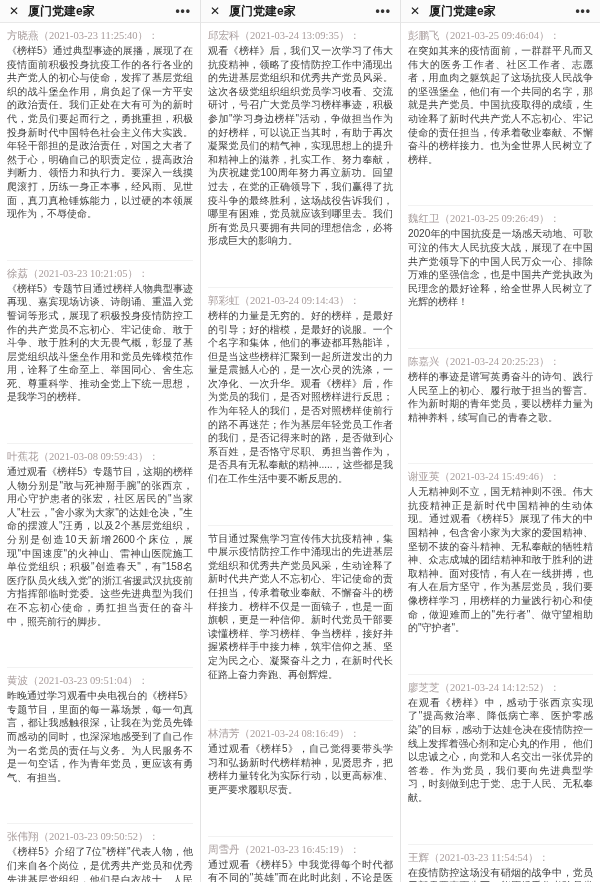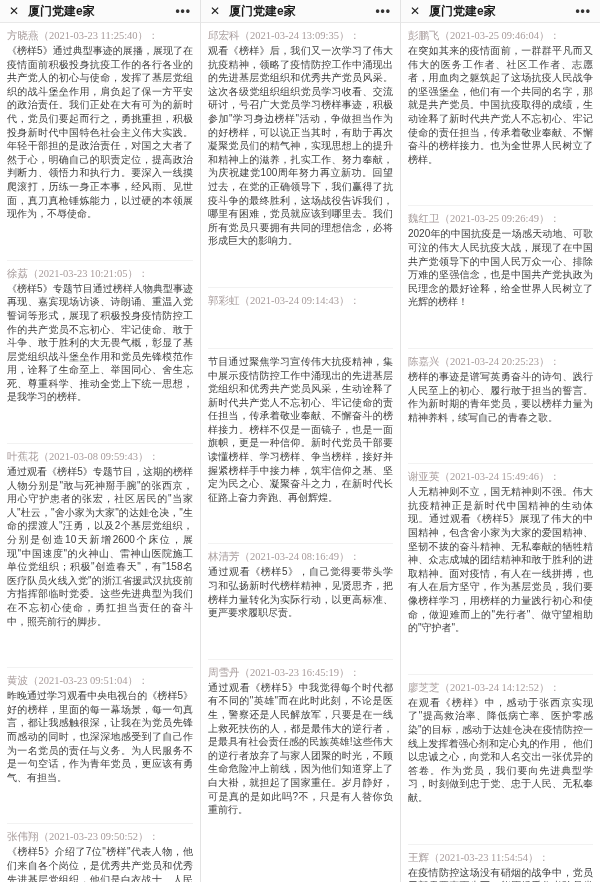--- a/index.html
+++ b/index.html
@@ -95,21 +95,21 @@
     <div class="body">《榜样5》专题节目通过榜样人物典型事迹再现、嘉宾现场访谈、诗朗诵、重温入党誓词等形式，展现了积极投身疫情防控工作的共产党员不忘初心、牢记使命、敢于斗争、敢于胜利的大无畏气概，彰显了基层党组织战斗堡垒作用和党员先锋模范作用，诠释了生命至上、举国同心、舍生忘死、尊重科学、推动全党上下统一思想，是我学习的榜样。</div>
   </article>
 
   <article class="comment">
     <div class="meta">叶蕉花（2021-03-08 09:59:43）：</div>
     <div class="body">通过观看《榜样5》专题节目，这期的榜样人物分别是"敢与死神掰手腕"的张西京，用心守护患者的张宏，社区居民的"当家人"杜云，"舍小家为大家"的达娃仓决，"生命的摆渡人"汪勇，以及2个基层党组织，分别是创造10天新增2600个床位，展现"中国速度"的火神山、雷神山医院施工单位党组织；积极"创造春天"，有"158名医疗队员火线入党"的浙江省援武汉抗疫前方指挥部临时党委。这些先进典型为我们在不忘初心使命，勇扛担当责任的奋斗中，照亮前行的脚步。</div>
   </article>
 
   <article class="comment">
     <div class="meta">黄波（2021-03-23 09:51:04）：</div>
-    <div class="body">昨晚通过学习观看中央电视台的《榜样5》好的榜样，里面的每一幕场景，每一句真言，都让我感触很深，让我在为党员先锋而感动的同时，也深深地感受到了自己作为一名党员的责任与义务。为人民服务不是一句空话，作为青年党员，更应该有勇气、有担当。</div>
+    <div class="body">昨晚通过学习观看中央电视台的《榜样5》专题节目，里面的每一幕场景，每一句真言，都让我感触很深，让我在为党员先锋而感动的同时，也深深地感受到了自己作为一名党员的责任与义务。为人民服务不是一句空话，作为青年党员，更应该有勇气、有担当。</div>
   </article>
 
   <article class="comment">
     <div class="meta">张伟翔（2021-03-23 09:50:52）：</div>
     <div class="body">《榜样5》介绍了7位"榜样"代表人物，他们来自各个岗位，是优秀共产党员和优秀先进基层党组织，他们是白衣战士、人民解放军、公安民警、基层干部、社区工作者、志愿者，但他们都有一个共同的名字：共产党员。除了奋战在一线的工作人员以外，更重要的是全中国人民的坚守与付出，疫情来临时，正值人民翘首以盼的春节假期，但我们伟大而可爱的人民舍小家为大家，一个多月时间待在家中，足不出户，以自己的行动默默为疫情防控贡献自己的力量，构筑了一道坚实的屏障，彰显了中国力量、中国精神、中国效率。</div>
   </article>
 </div>
   </section>
 
   <section class="panel">
@@ -119,20 +119,21 @@
       <span class="more">•••</span>
     </header>
     <div class="comments">
   <article class="comment">
     <div class="meta">邱宏科（2021-03-24 13:09:35）：</div>
     <div class="body">观看《榜样》后，我们又一次学习了伟大抗疫精神，领略了疫情防控工作中涌现出的先进基层党组织和优秀共产党员风采。这次各级党组织组织党员学习收看、交流研讨，号召广大党员学习榜样事迹，积极参加"学习身边榜样"活动，争做担当作为的好榜样，可以说正当其时，有助于再次凝聚党员们的精气神，实现思想上的提升和精神上的滋养，扎实工作、努力奉献，为庆祝建党100周年努力再立新功。回望过去，在党的正确领导下，我们赢得了抗疫斗争的最终胜利，这场战役告诉我们，哪里有困难，党员就应该到哪里去。我们所有党员只要拥有共同的理想信念，必将形成巨大的影响力。</div>
   </article>
 
   <article class="comment">
     <div class="meta">郭彩虹（2021-03-24 09:14:43）：</div>
+    <div class="body">榜样的力量是无穷的。好的榜样，是最好的引导；好的楷模，是最好的说服。一个个名字和集体，他们的事迹都耳熟能详，但是当这些榜样汇聚到一起所迸发出的力量是震撼人心的，是一次心灵的洗涤，一次净化、一次升华。观看《榜样》后，作为党员的我们，是否对照榜样进行反思；作为年轻人的我们，是否对照榜样使前行的路不再迷茫；作为基层年轻党员工作者的我们，是否记得来时的路，是否做到心系百姓，是否恪守尽职、勇担当善作为，是否具有无私奉献的精神.....，这些都是我们在工作生活中要不断反思的。</div>
   </article>
 
   <article class="comment">
     <div class="body">节目通过聚焦学习宣传伟大抗疫精神，集中展示疫情防控工作中涌现出的先进基层党组织和优秀共产党员风采，生动诠释了新时代共产党人不忘初心、牢记使命的责任担当，传承着敬业奉献、不懈奋斗的榜样接力。榜样不仅是一面镜子，也是一面旗帜，更是一种信仰。新时代党员干部要读懂榜样、学习榜样、争当榜样，接好并握紧榜样手中接力棒，筑牢信仰之基、坚定为民之心、凝聚奋斗之力，在新时代长征路上奋力奔跑、再创辉煌。</div>
   </article>
 
   <article class="comment">
     <div class="meta">林清芳（2021-03-24 08:16:49）：</div>
     <div class="body">通过观看《榜样5》，自己觉得要带头学习和弘扬新时代榜样精神，见贤思齐，把榜样力量转化为实际行动，以更高标准、更严要求履职尽责。</div>
   </article>

